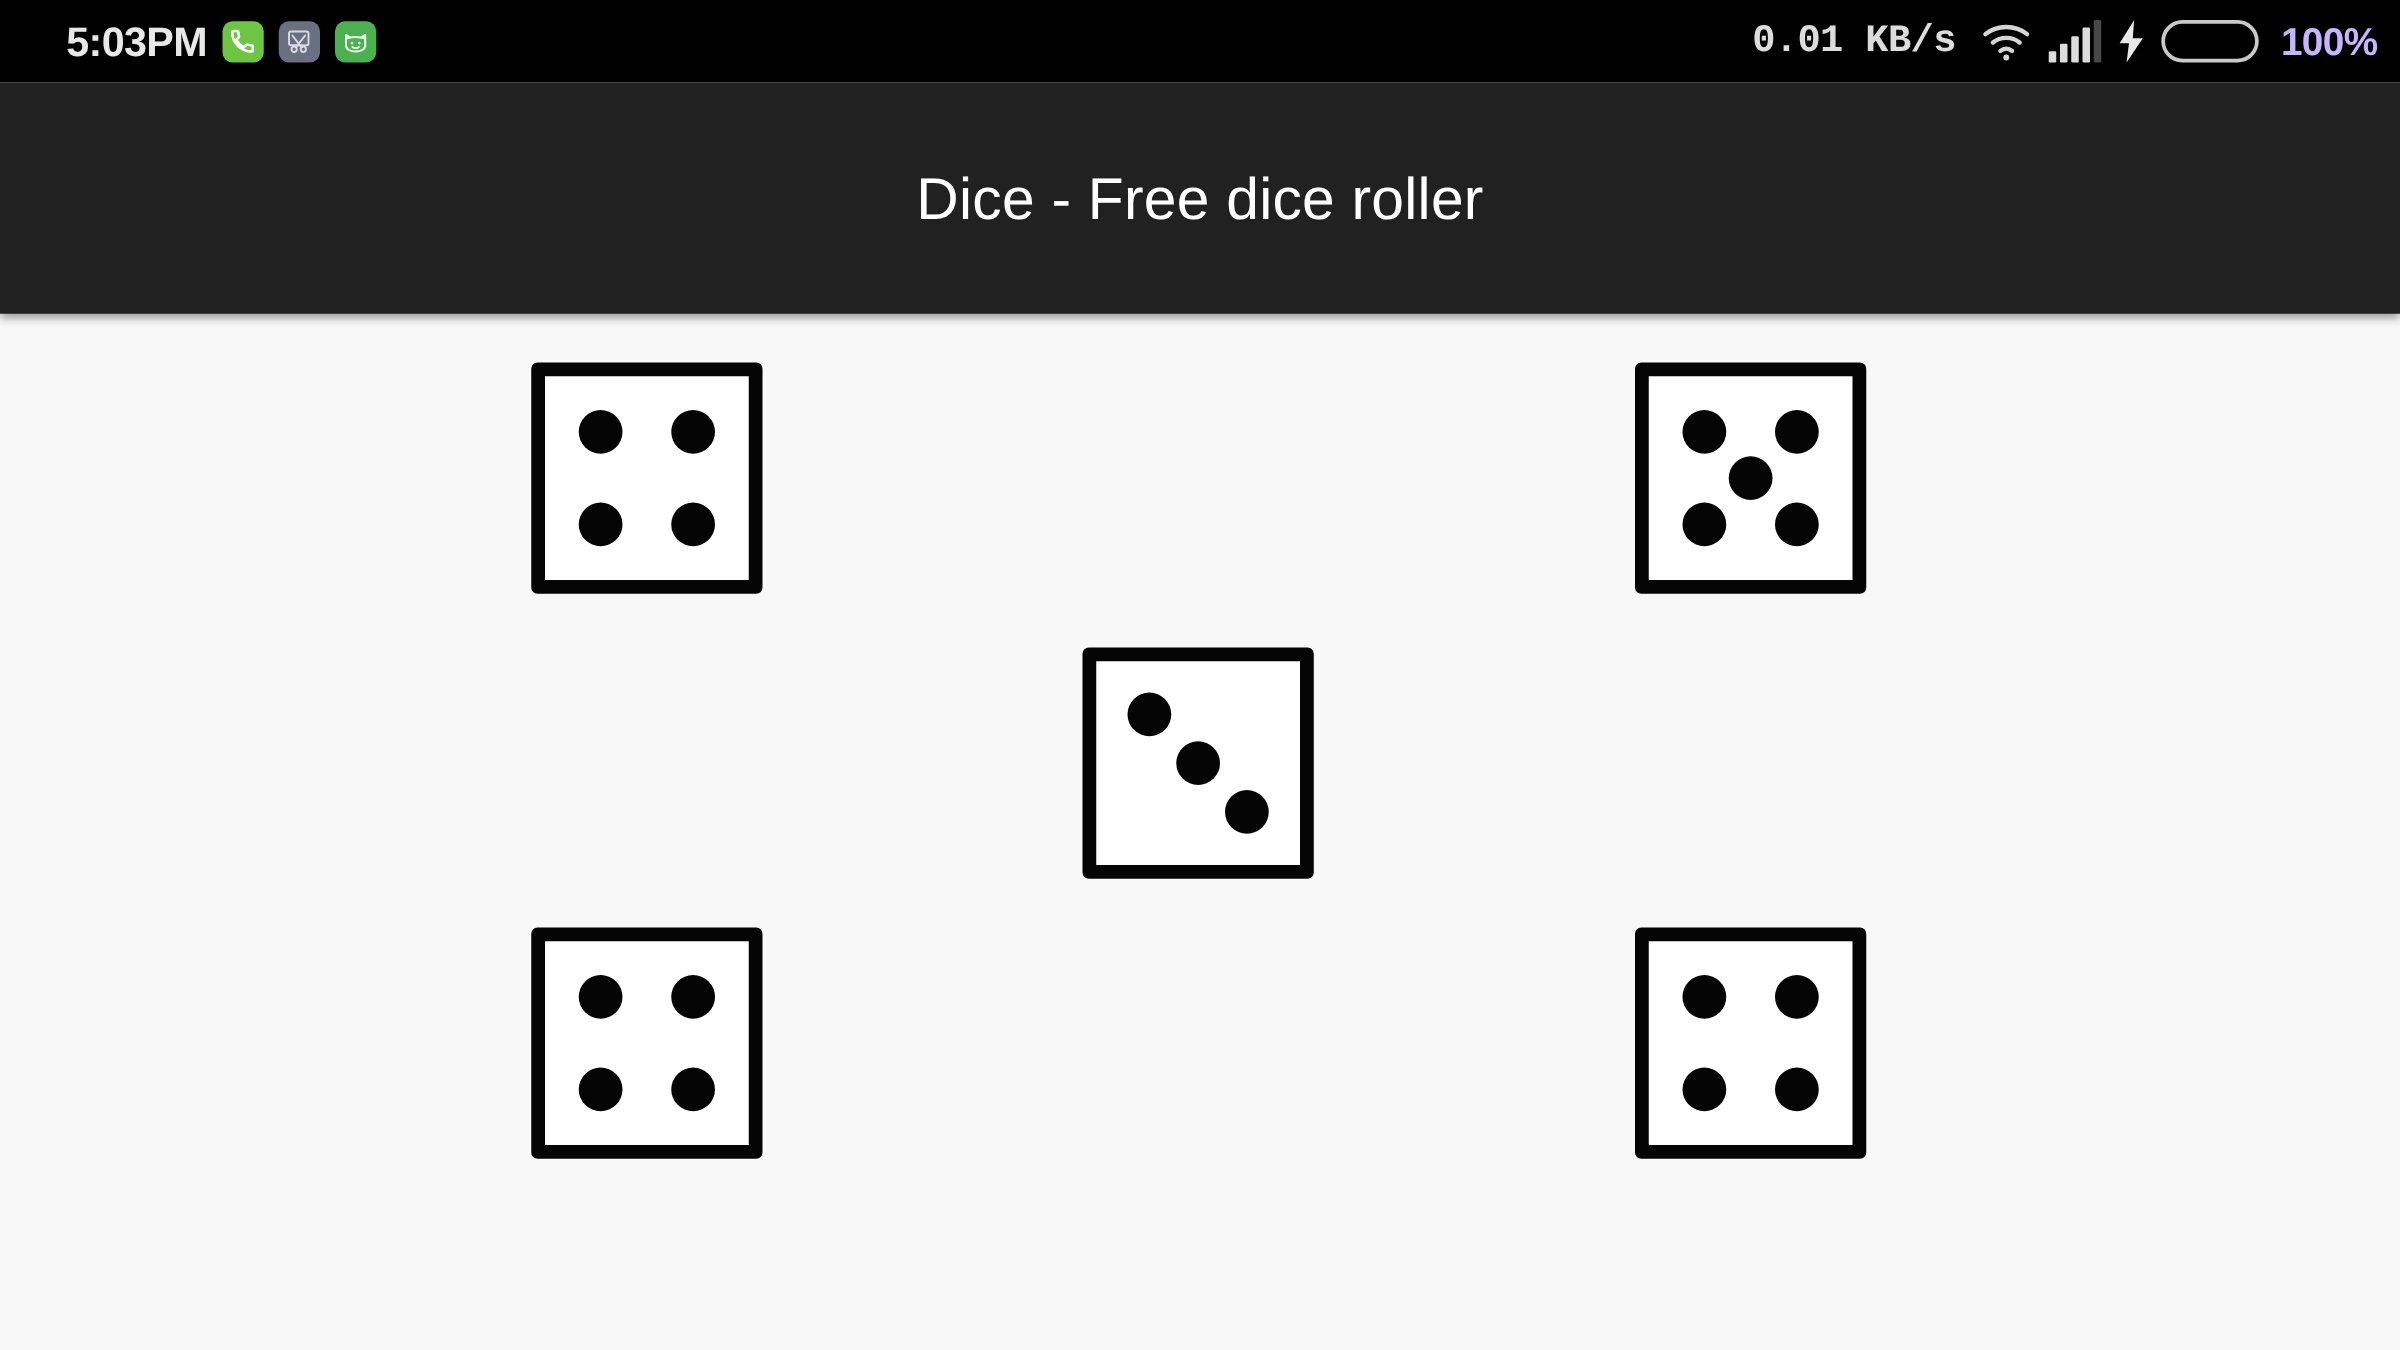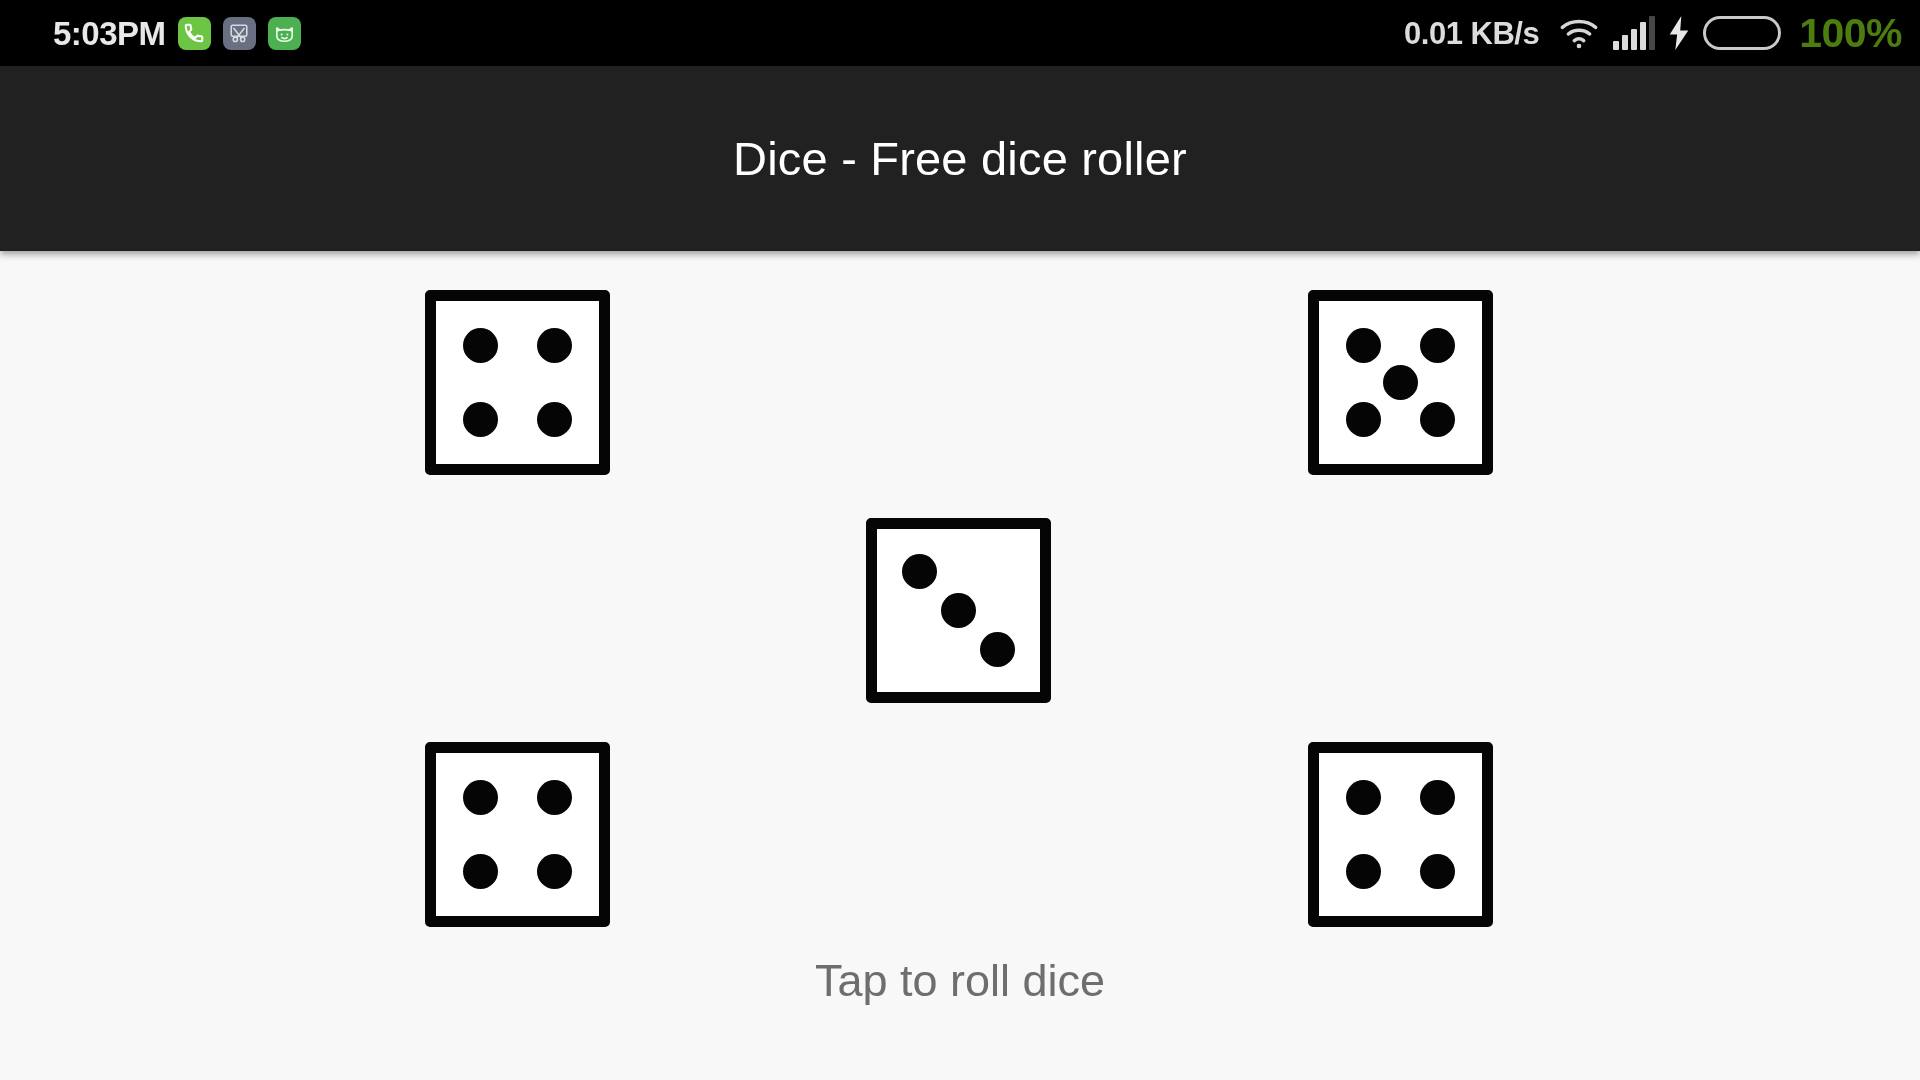--- a/index.html
+++ b/index.html
@@ -40,41 +40,42 @@
   .notif-icon svg { display: block; }
 
   .status-right { display: flex; align-items: center; gap: 14px; }
   .net-speed {
     color: #dcdcdc;
     font-size: 31px;
     font-weight: bold;
     letter-spacing: -0.5px;
     line-height: 1;
     margin-right: 6px;
+    font-family: Liberation Mono, monospace;
   }
   .wifi-icon { width: 40px; height: 34px; }
   .signal-icon { width: 42px; height: 34px; display: flex; align-items: flex-end; gap: 3px; }
   .signal-icon i { display: block; width: 6px; background: #dcdcdc; border-radius: 1px; }
   .signal-icon i.b1 { height: 9px; }
   .signal-icon i.b2 { height: 15px; }
   .signal-icon i.b3 { height: 21px; }
   .signal-icon i.b4 { height: 28px; }
   .signal-icon i.b5 { height: 34px; background: #474747; }
   .bolt-icon { width: 20px; height: 34px; }
   .battery {
     width: 78px; height: 34px;
     border: 3px solid #c9c9c9;
     border-radius: 17px;
     padding: 3px;
     position: relative;
   }
   .battery-fill { height: 100%; border-radius: 11px; }
   .battery-pct {
-    color: #4d7c0f;
-    font-size: 41px;
+    color: #c4b5fd;
+    font-size: 31px;
     font-weight: bold;
     letter-spacing: -0.5px;
     line-height: 1;
     margin-left: 4px;
   }
 
   
   .app-bar {
     position: absolute;
     top: 66px; left: 0;
@@ -221,14 +222,13 @@
       <span class="pip" style="width: 35px; height: 35px; left: 64px; top: 64px;"></span>
       <span class="pip" style="width: 35px; height: 35px; left: 26.51px; top: 101.49px;"></span>
       <span class="pip" style="width: 35px; height: 35px; left: 101.49px; top: 101.49px;"></span>
     </div>
     <div class="die" style="left: 425px; top: 69px; width: 185px; height: 185px;">
       <span class="pip" style="width: 35px; height: 35px; left: 26.51px; top: 26.51px;"></span>
       <span class="pip" style="width: 35px; height: 35px; left: 101.49px; top: 26.51px;"></span>
       <span class="pip" style="width: 35px; height: 35px; left: 26.51px; top: 101.49px;"></span>
       <span class="pip" style="width: 35px; height: 35px; left: 101.49px; top: 101.49px;"></span>
     </div>
-  <div class="tap-hint" id="tap-hint" style="top: 734px;">Tap to roll dice</div>
 </div>
 
 </body></html>

